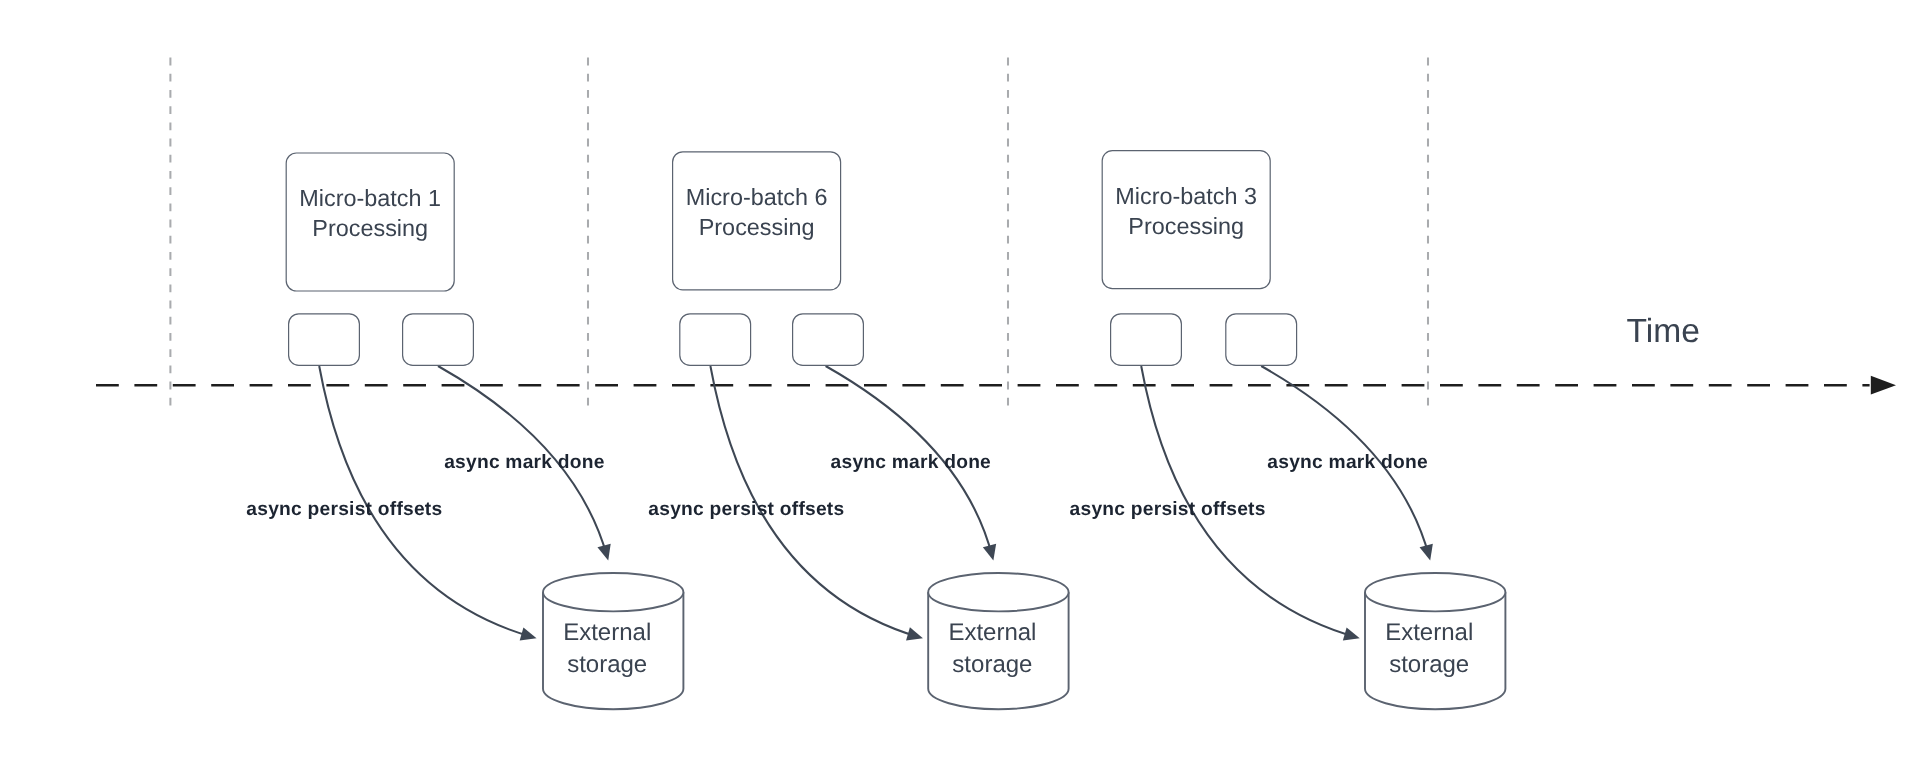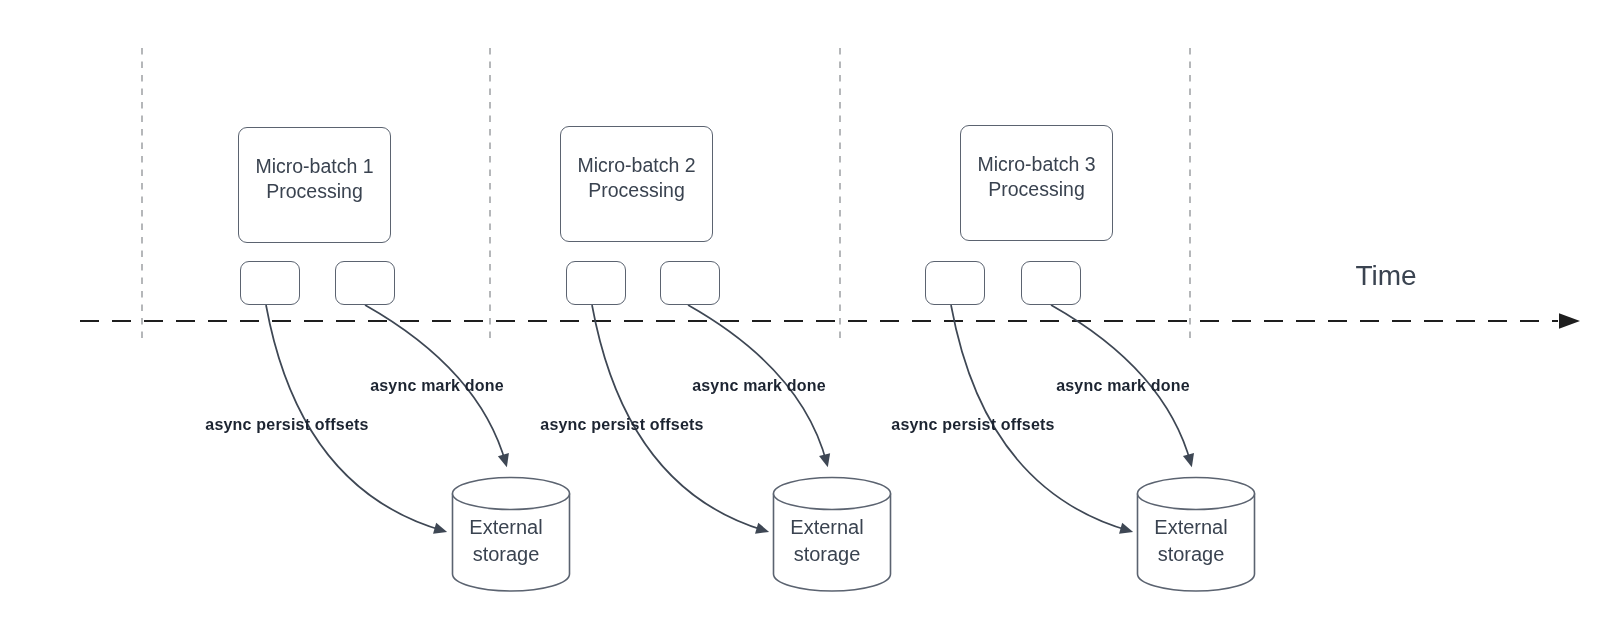--- a/index.html
+++ b/index.html
@@ -13,21 +13,21 @@
     overflow: hidden;
   }
   .layer {
     position: absolute;
     left: 0; top: 0;
     width: 1600px; height: 642px;
   }
   
   .pbox {
     position: absolute;
-    width: 153px; height: 116px;
+    width: 141px; height: 116px;
     background: #ffffff;
     border: 1.6px solid #5b6370;
     border-radius: 9px;
     display: flex;
     flex-direction: column;
     align-items: center;
     justify-content: center;
     padding-bottom: 12px;
     text-align: center;
     color: #3a4350;
@@ -119,39 +119,39 @@
       <path d="M1.5,17.5 L1.5,98 A58.5,17 0 0 0 118.5,98 L118.5,17.5" fill="#ffffff" stroke="#5b6370" stroke-width="1.6"></path>
       <ellipse cx="60" cy="17.5" rx="58.5" ry="16" fill="#ffffff" stroke="#5b6370" stroke-width="1.6"></ellipse>
     </svg>
     <div class="storage-text">
       <div>External</div>
       <div>storage</div>
     </div>
   </div>
 
   <div class="pbox" style="left:560px; top:126px;">
-    <div>Micro-batch 2</div>
+    <div>Micro-batch 6</div>
     <div>Processing</div>
   </div>
   <div class="sbox" style="left:566px; top:261px;"></div>
   <div class="sbox" style="left:660px; top:261px;"></div>
   <div class="alabel" style="left:622px; top:414px;">async persist offsets</div>
   <div class="alabel" style="left:759px; top:375px;">async mark done</div>
   <div class="storage" style="left:772px; top:476px;">
     <svg width="120" height="118" viewBox="0 0 120 118">
       <path d="M1.5,17.5 L1.5,98 A58.5,17 0 0 0 118.5,98 L118.5,17.5" fill="#ffffff" stroke="#5b6370" stroke-width="1.6"></path>
       <ellipse cx="60" cy="17.5" rx="58.5" ry="16" fill="#ffffff" stroke="#5b6370" stroke-width="1.6"></ellipse>
     </svg>
     <div class="storage-text">
       <div>External</div>
       <div>storage</div>
     </div>
   </div>
 
-  <div class="pbox" style="left:960px; top:125px;">
+  <div class="pbox" style="left:918px; top:125px;">
     <div>Micro-batch 3</div>
     <div>Processing</div>
   </div>
   <div class="sbox" style="left:925px; top:261px;"></div>
   <div class="sbox" style="left:1021px; top:261px;"></div>
   <div class="alabel" style="left:973px; top:414px;">async persist offsets</div>
   <div class="alabel" style="left:1123px; top:375px;">async mark done</div>
   <div class="storage" style="left:1136px; top:476px;">
     <svg width="120" height="118" viewBox="0 0 120 118">
       <path d="M1.5,17.5 L1.5,98 A58.5,17 0 0 0 118.5,98 L118.5,17.5" fill="#ffffff" stroke="#5b6370" stroke-width="1.6"></path>

